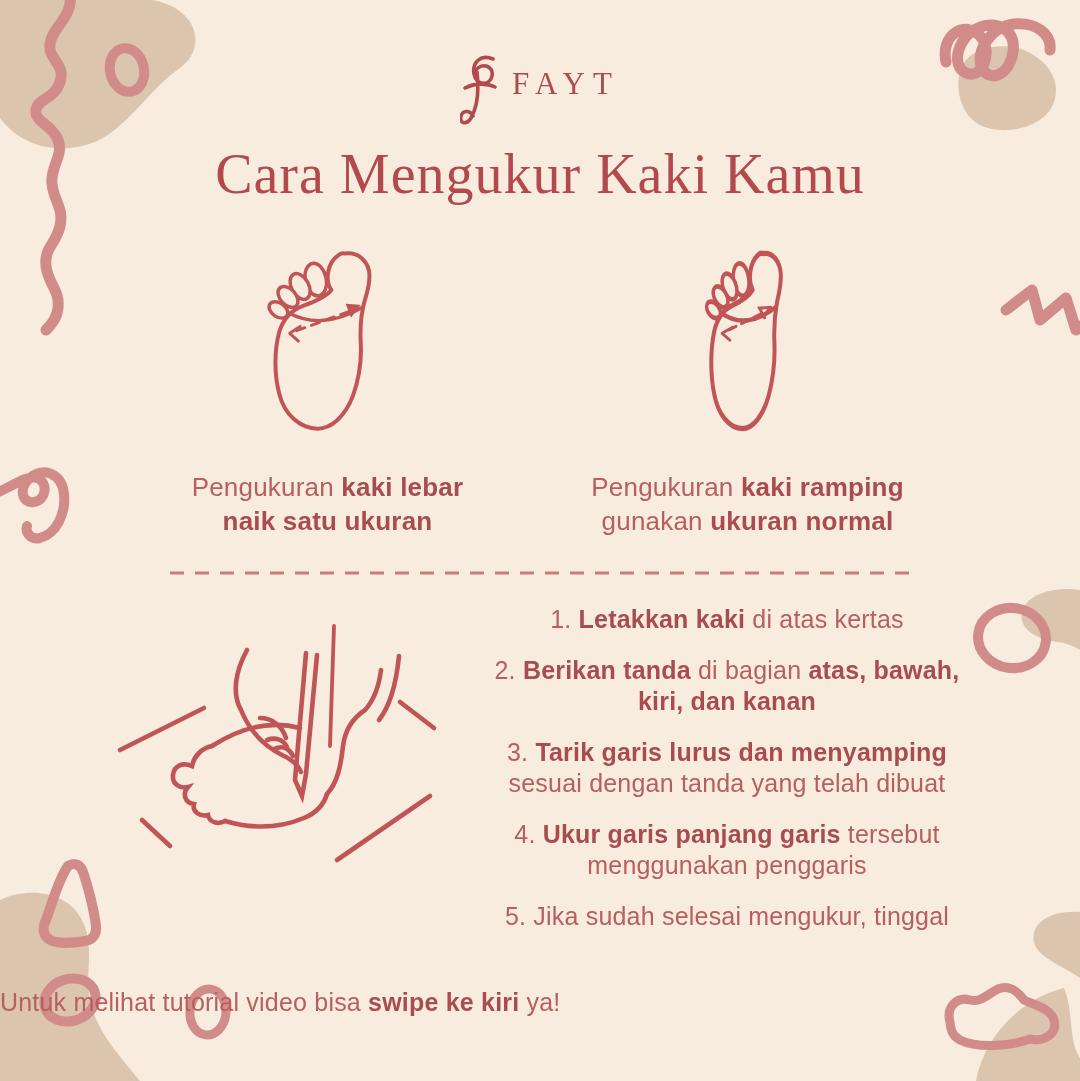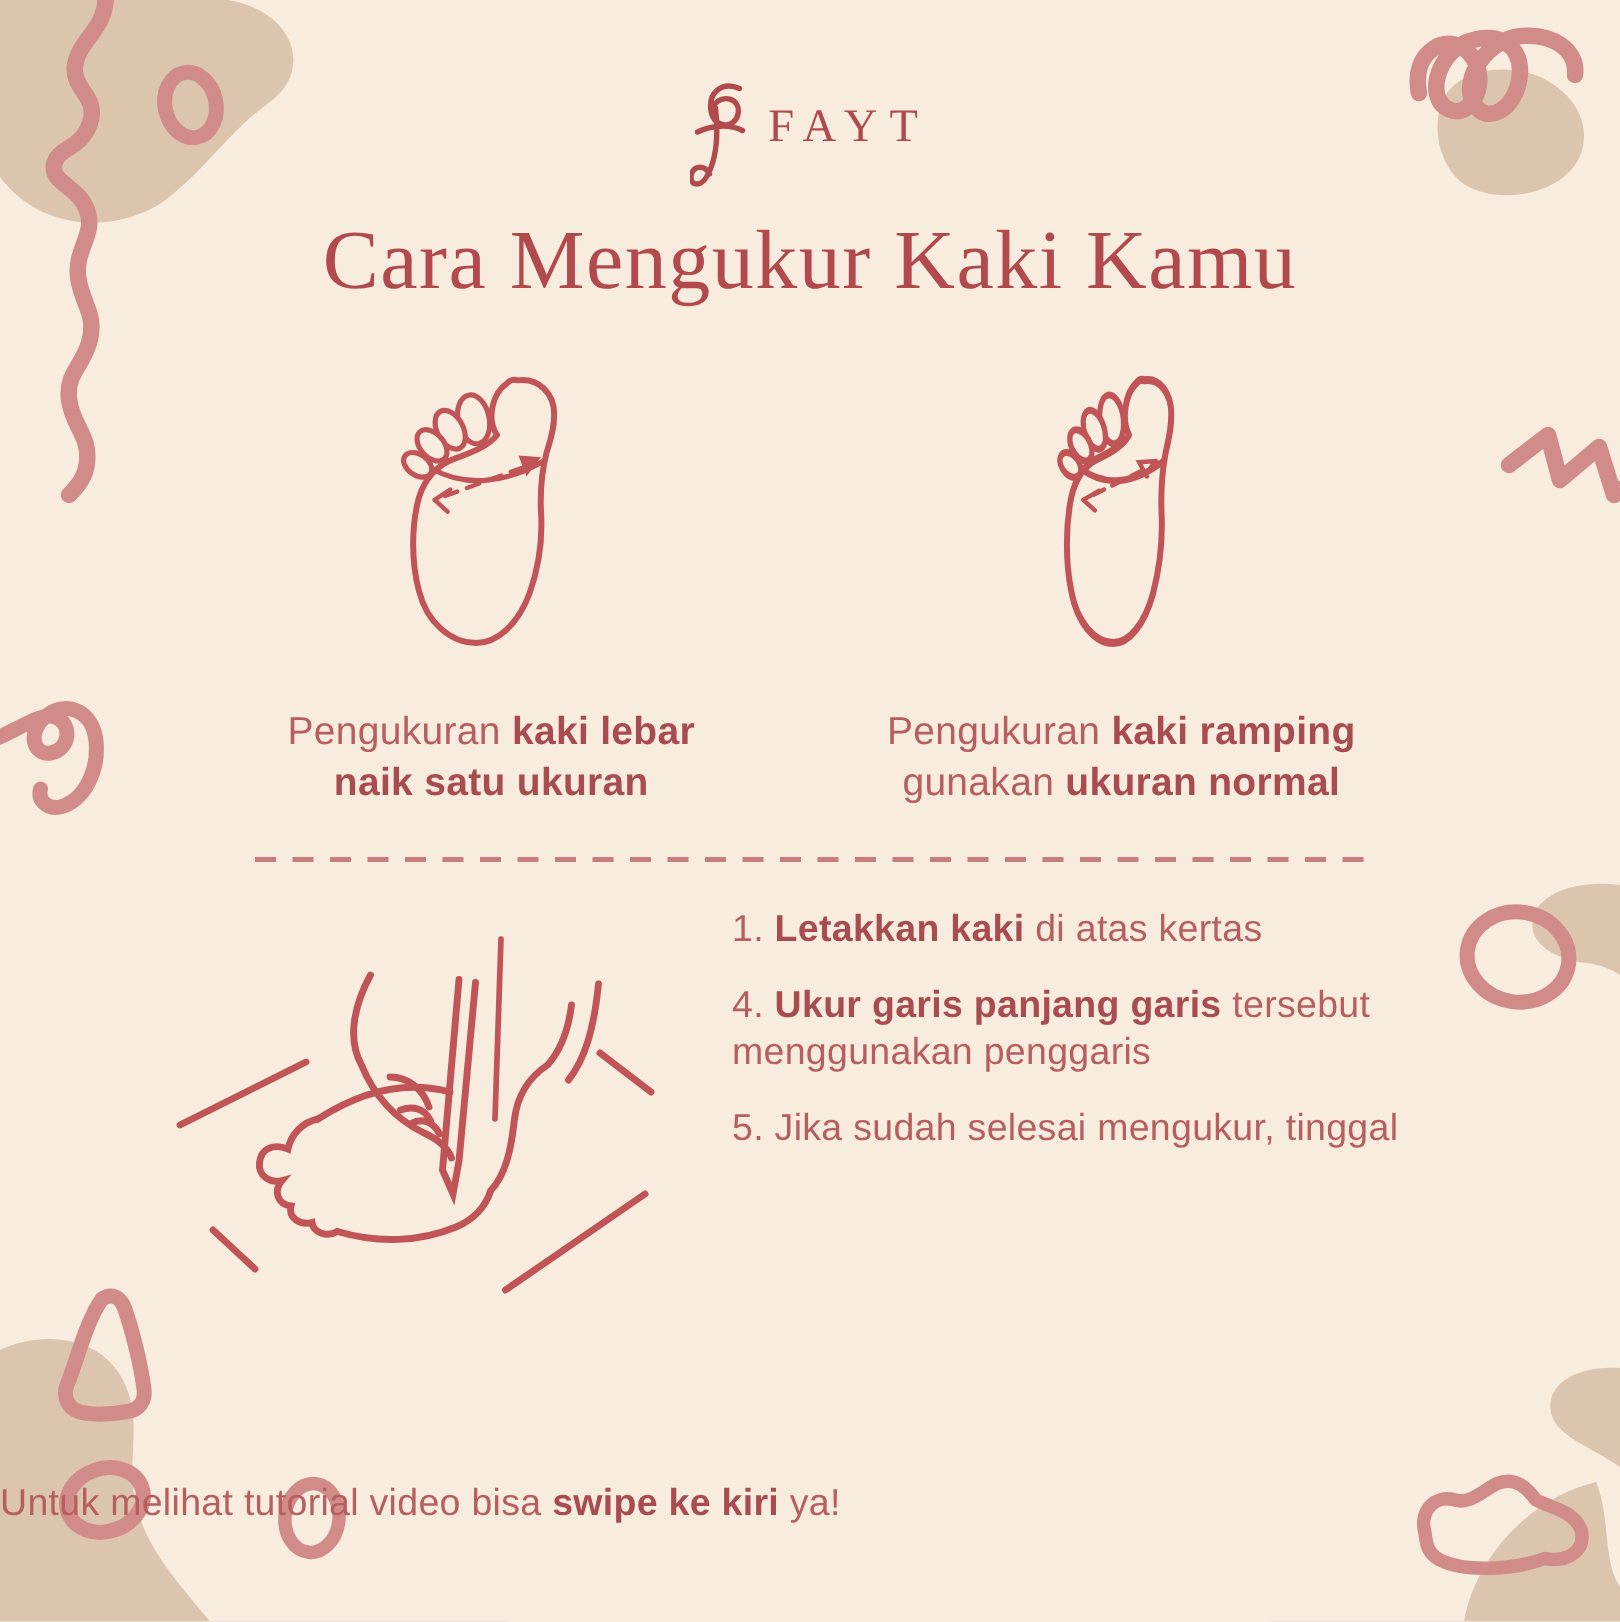--- a/index.html
+++ b/index.html
@@ -23,21 +23,21 @@
   .foot-right{left:684px;}
   .caption{
     position:absolute;top:470px;text-align:center;font-size:26px;line-height:34px;
     color:#b75e5e;white-space:pre-line;letter-spacing:.2px;
   }
   .caption .b,.steps .b,.footer-note .b{font-weight:700;color:#a94c4f;}
   .caption-left{left:125px;width:405px;}
   .caption-right{left:540px;width:415px;}
   .divider{position:absolute;left:168px;top:570px;}
   .hand-fig{position:absolute;left:112px;top:598px;width:340px;height:285px;}
-  .steps{position:absolute;left:488px;top:604px;width:478px;}
+  .steps{position:absolute;left:488px;top:604px;width:478px;text-align:center;}
   .step{
     font-size:25px;line-height:31px;color:#b75e5e;margin-bottom:20px;
     white-space:pre-line;letter-spacing:.2px;
   }
   .footer-note{
     position:absolute;left:0;top:988px;width:1080px;
     font-size:25px;color:#b75e5e;letter-spacing:.2px;
   }
   svg{display:block;}
 </style>
@@ -144,20 +144,24 @@
       <path d="M100,148 C128,130 158,122 188,130"></path>
       <path d="M100,148 C90,150 82,158 80,168 C70,164 62,168 61,177 C60,186 68,191 76,189 C70,196 73,205 82,206 C80,214 88,219 96,217 C97,224 106,227 113,223"></path>
       <path d="M113,223 C140,231 168,230 192,220 C204,215 212,206 215,196"></path>
       <path d="M215,196 C226,184 229,166 231,148 C233,132 241,120 253,112 C262,102 267,88 269,72"></path>
       <path d="M287,58 C284,88 278,108 267,122"></path>
     </g>
   </svg>
 
   <div class="steps">
     <div class="step"><span>1. </span><span class="b">Letakkan kaki</span><span> di atas kertas</span></div>
+    <div class="step"><span>2. </span><span class="b">Berikan tanda</span><span> di bagian </span><span class="b">atas, bawah,
+kiri, dan kanan</span></div>
+    <div class="step"><span>3. </span><span class="b">Tarik garis lurus dan menyamping</span><span>
+sesuai dengan tanda yang telah dibuat</span></div>
     <div class="step"><span>4. </span><span class="b">Ukur garis panjang garis</span><span> tersebut
 menggunakan penggaris</span></div>
     <div class="step"><span>5. Jika sudah selesai mengukur, tinggal
 </span></div>
   </div>
 
   <div class="footer-note"><span>Untuk melihat tutorial video bisa </span><span class="b">swipe ke kiri</span><span> ya!</span></div>
 
 </div>
 

